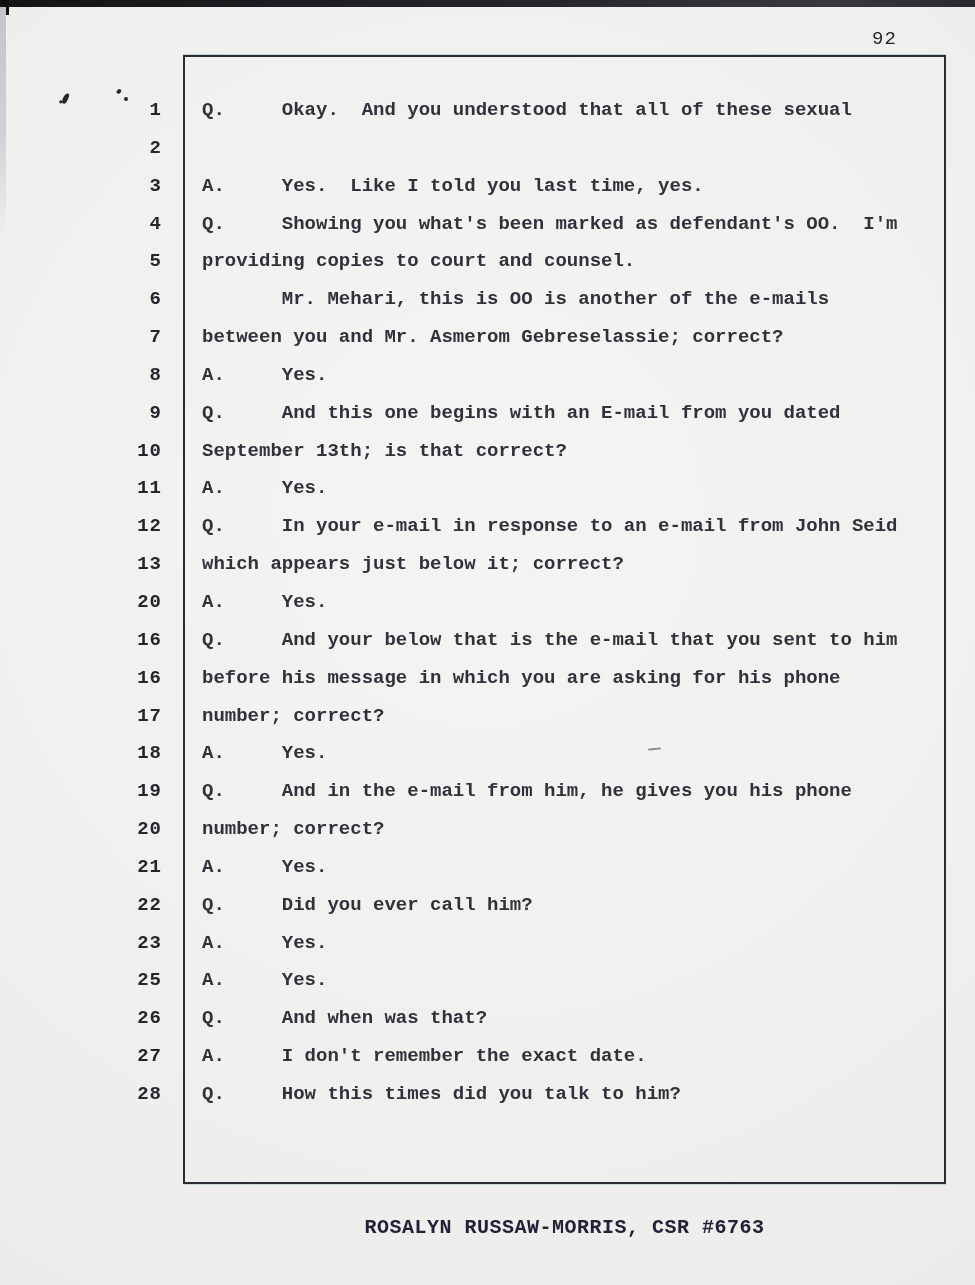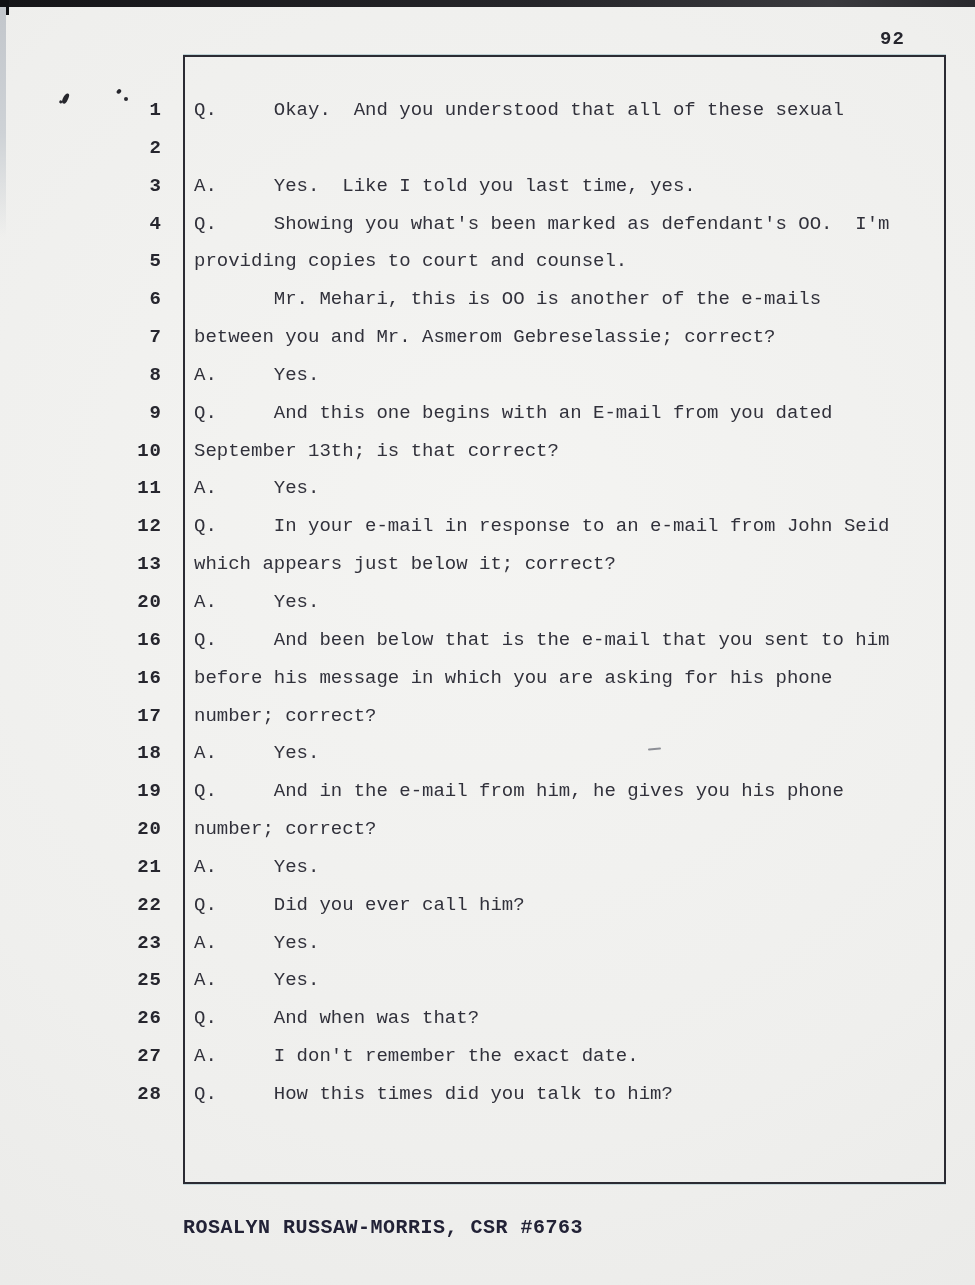--- a/index.html
+++ b/index.html
@@ -73,24 +73,23 @@
     left: 648px; top: 748px;
     width: 13px; height: 2px;
     background: #8d8f96;
     border-radius: 2px;
     transform: rotate(-4deg);
   }
   .page-number {
     position: absolute;
     left: 872px; top: 28px;
     font-size: 19px;
-    font-weight: 700;
+    font-weight: 400;
     letter-spacing: 1px;
     color: #26262e;
-    margin-left: 8px;
   }
   .transcript-box {
     position: absolute;
     left: 183px; top: 55px;
     width: 763px; height: 1129px;
     border: 2px solid #2b2b33;
     box-sizing: border-box;
     box-shadow: 0 -1px 0 rgba(40,120,140,0.25), 0 1px 0 rgba(40,120,140,0.2);
   }
   .transcript-lines {
@@ -108,28 +107,30 @@
   .line-number {
     display: inline-block;
     width: 162px;
     text-align: right;
     font-weight: 700;
     letter-spacing: 1px;
     color: #26262e;
     flex: 0 0 162px;
   }
   .line-text {
-    margin-left: 32px;
+    margin-left: 40px;
     white-space: pre;
     color: #31313b;
+    font-weight: bold;
   }
   .reporter-footer {
     position: absolute;
     left: 183px; top: 1216px;
     width: 763px;
+    text-align: center;
     font-size: 20px;
     font-weight: 700;
     letter-spacing: 0.5px;
     color: #222236;
   }
 </style>
 </head>
 <body>
 
 <div class="page">
@@ -198,21 +199,21 @@
       <div class="transcript-line">
       <span class="line-number">13</span>
       <span class="line-text">which appears just below it; correct?</span>
     </div>
       <div class="transcript-line">
       <span class="line-number">20</span>
       <span class="line-text">A.     Yes.</span>
     </div>
       <div class="transcript-line">
       <span class="line-number">16</span>
-      <span class="line-text">Q.     And been below that is the e-mail that you sent to him</span>
+      <span class="line-text">Q.     And your below that is the e-mail that you sent to him</span>
     </div>
       <div class="transcript-line">
       <span class="line-number">16</span>
       <span class="line-text">before his message in which you are asking for his phone</span>
     </div>
       <div class="transcript-line">
       <span class="line-number">17</span>
       <span class="line-text">number; correct?</span>
     </div>
       <div class="transcript-line">

